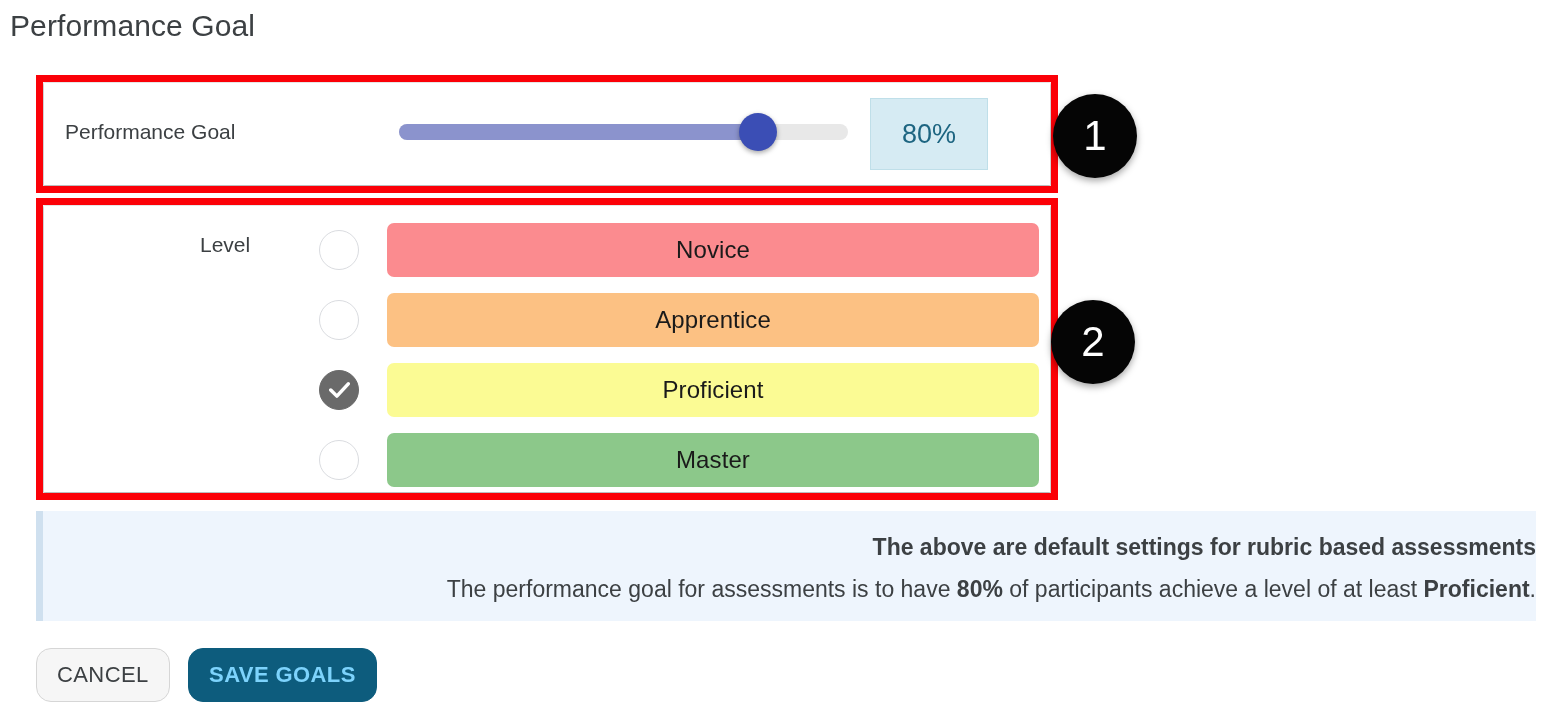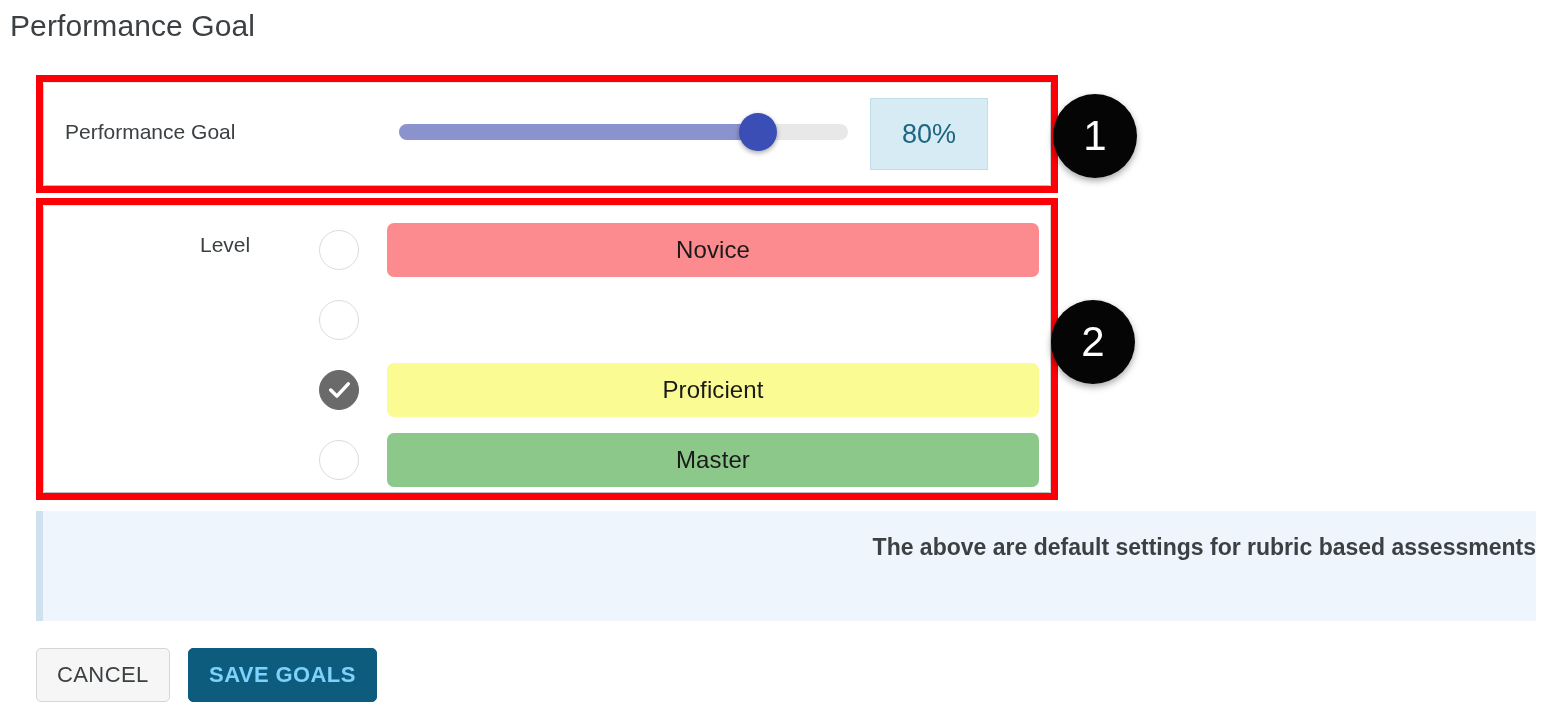--- a/index.html
+++ b/index.html
@@ -222,21 +222,21 @@
     position: absolute;
     left: 36px;
     top: 648px;
   }
   .btn {
     display: inline-block;
     vertical-align: top;
     font-size: 22px;
     font-family: "Liberation Sans", sans-serif;
     letter-spacing: 0.4px;
-    border-radius: 5px;
+    border-radius: 15px;
     cursor: pointer;
     box-sizing: border-box;
     padding: 0 20px;
     height: 54px;
     line-height: 52px;
   }
   #cancel-button {
     background: #f6f6f6;
     border: 1px solid #d6d6d6;
     color: #3c4043;
@@ -273,20 +273,21 @@
 
   <div class="level-list">
 
     <div class="level-row">
       <div class="radio"></div>
       <div class="level-bar" style="background: rgb(251, 139, 143); text-align: center;">Novice</div>
     </div>
 
     <div class="level-row">
       <div class="radio"></div>
+      <div class="level-bar" style="background: rgb(252, 193, 131);">Apprentice</div>
     </div>
 
     <div class="level-row">
       <div class="radio checked">
         <svg class="tick" viewBox="0 0 24 20" xmlns="http://www.w3.org/2000/svg">
           <path d="M2 10 L9 17 L22 3" fill="none" stroke="#ffffff" stroke-width="4" stroke-linecap="round" stroke-linejoin="round"></path>
         </svg>
       </div>
       <div class="level-bar" style="background: rgb(251, 251, 148);">Proficient</div>
     </div>
@@ -300,18 +301,19 @@
 </div>
 
 <div class="redbox" id="redbox-1"></div>
 <div class="redbox" id="redbox-2"></div>
 
 <div class="badge" id="badge-1">1</div>
 <div class="badge" id="badge-2">2</div>
 
 <div id="info-panel">
   <div class="info-line strong">The above are default settings for rubric based assessments</div>
+  <div class="info-line"><span>The performance goal for assessments is to have </span><b>80%</b><span> of participants achieve a level of at least </span><b>Proficient</b><span>.</span></div>
 </div>
 
 <div id="actions">
   <div class="btn" id="cancel-button">CANCEL</div>
   <div class="btn" id="save-goals-button">SAVE GOALS</div>
 </div>
 
 </body></html>

